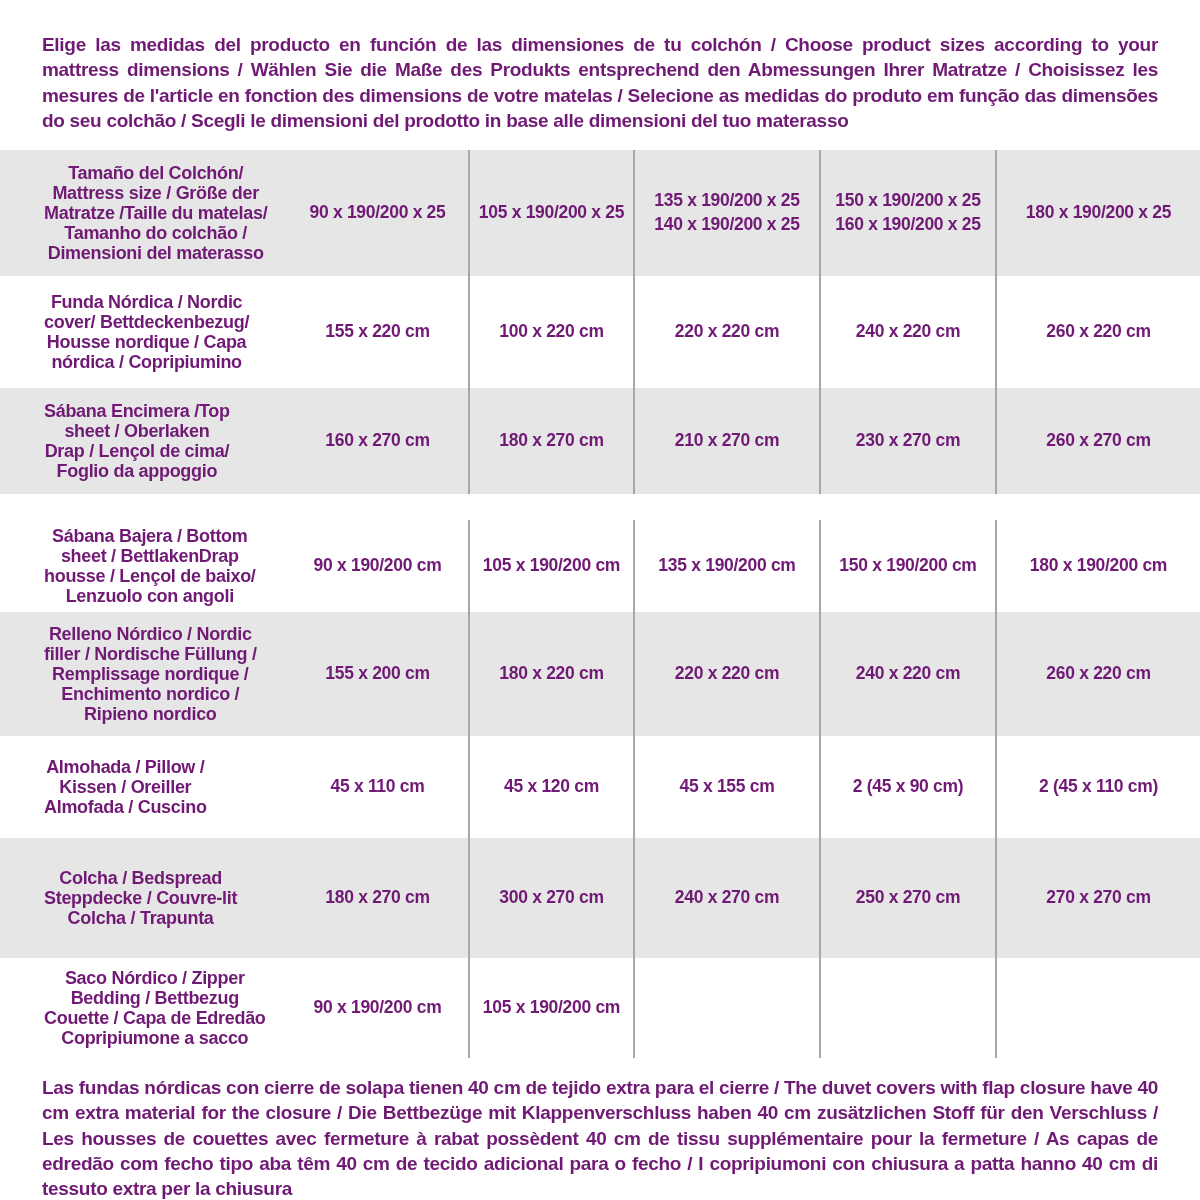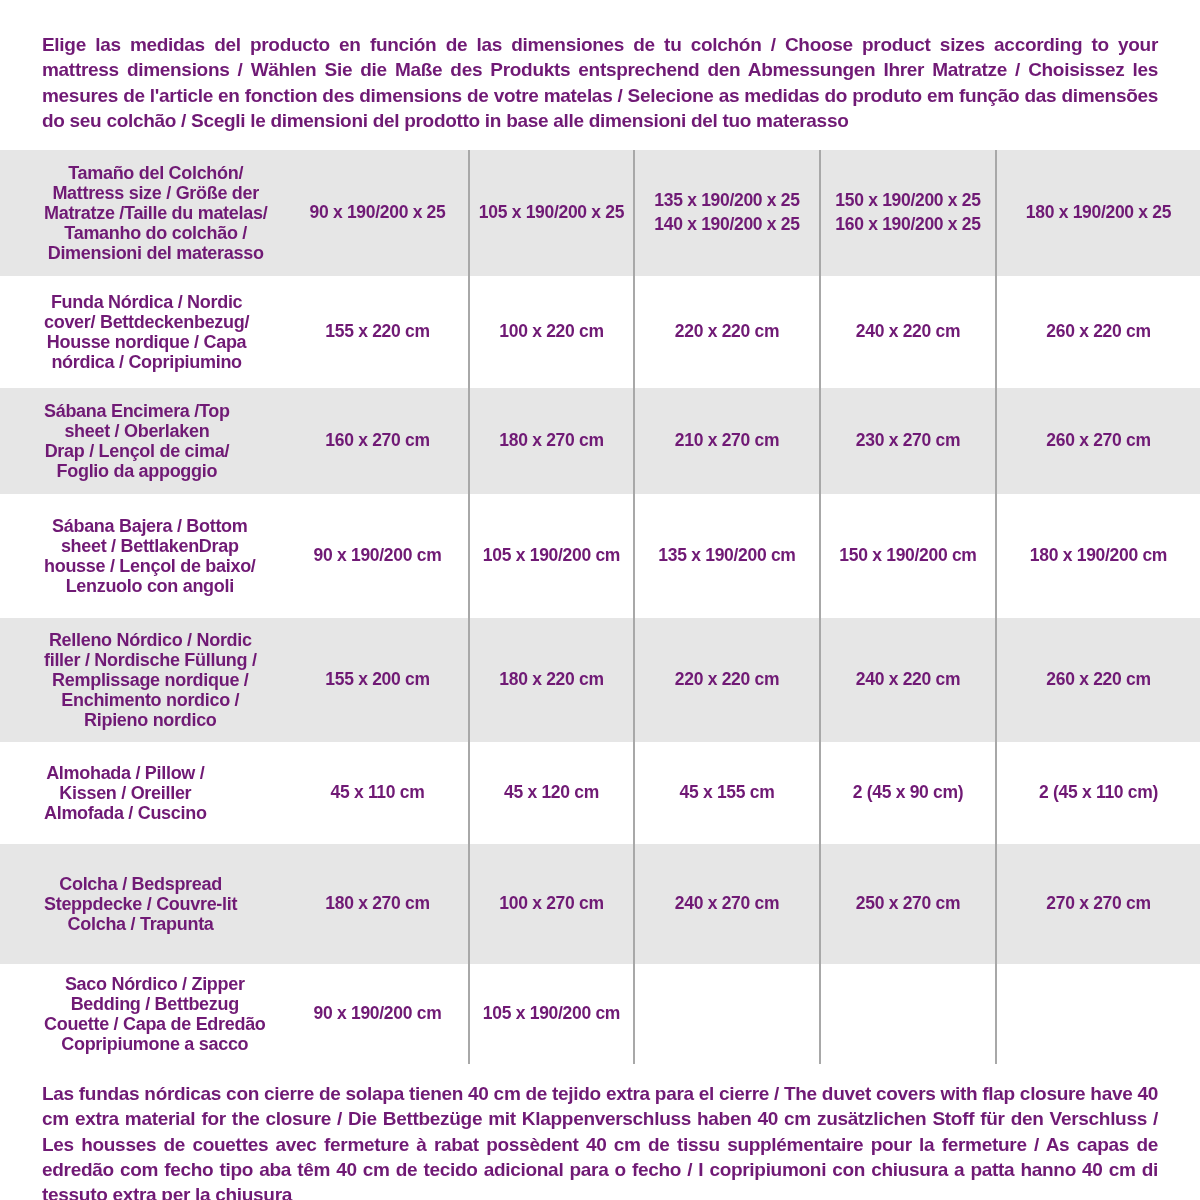--- a/index.html
+++ b/index.html
@@ -36,21 +36,21 @@
     display: grid;
     grid-template-columns: 287px 181px 165px 186px 176px 205px;
     width: 1200px;
   }
   .trow.gray { background: #e6e6e6; }
   .trow.white { background: #ffffff; }
 
   .r0 { height: 126px; }
   .r1 { height: 112px; }
   .r2 { height: 106px; }
-  .r3 { height: 124px; }
+  .r3 { height: 92px; margin-top: 26px; }
   .r4 { height: 124px; }
   .r5 { height: 102px; border-radius: 21px; }
   .r6 { height: 120px; }
   .r7 { height: 100px; }
 
   .cell {
     display: flex;
     align-items: center;
     justify-content: center;
     font-weight: bold;
@@ -152,21 +152,21 @@
       <div class="cell val sep">45 x 155 cm</div>
       <div class="cell val sep">2 (45 x 90 cm)</div>
       <div class="cell val sep">2 (45 x 110 cm)</div>
     </div>
 
     <div class="trow gray r6">
       <div class="cell label">Colcha / Bedspread
 Steppdecke / Couvre-lit
 Colcha / Trapunta</div>
       <div class="cell val">180 x 270 cm</div>
-      <div class="cell val sep">100 x 270 cm</div>
+      <div class="cell val sep">300 x 270 cm</div>
       <div class="cell val sep">240 x 270 cm</div>
       <div class="cell val sep">250 x 270 cm</div>
       <div class="cell val sep">270 x 270 cm</div>
     </div>
 
     <div class="trow white r7">
       <div class="cell label">Saco Nórdico / Zipper
 Bedding / Bettbezug
 Couette  / Capa de Edredão
 Copripiumone a sacco</div>

